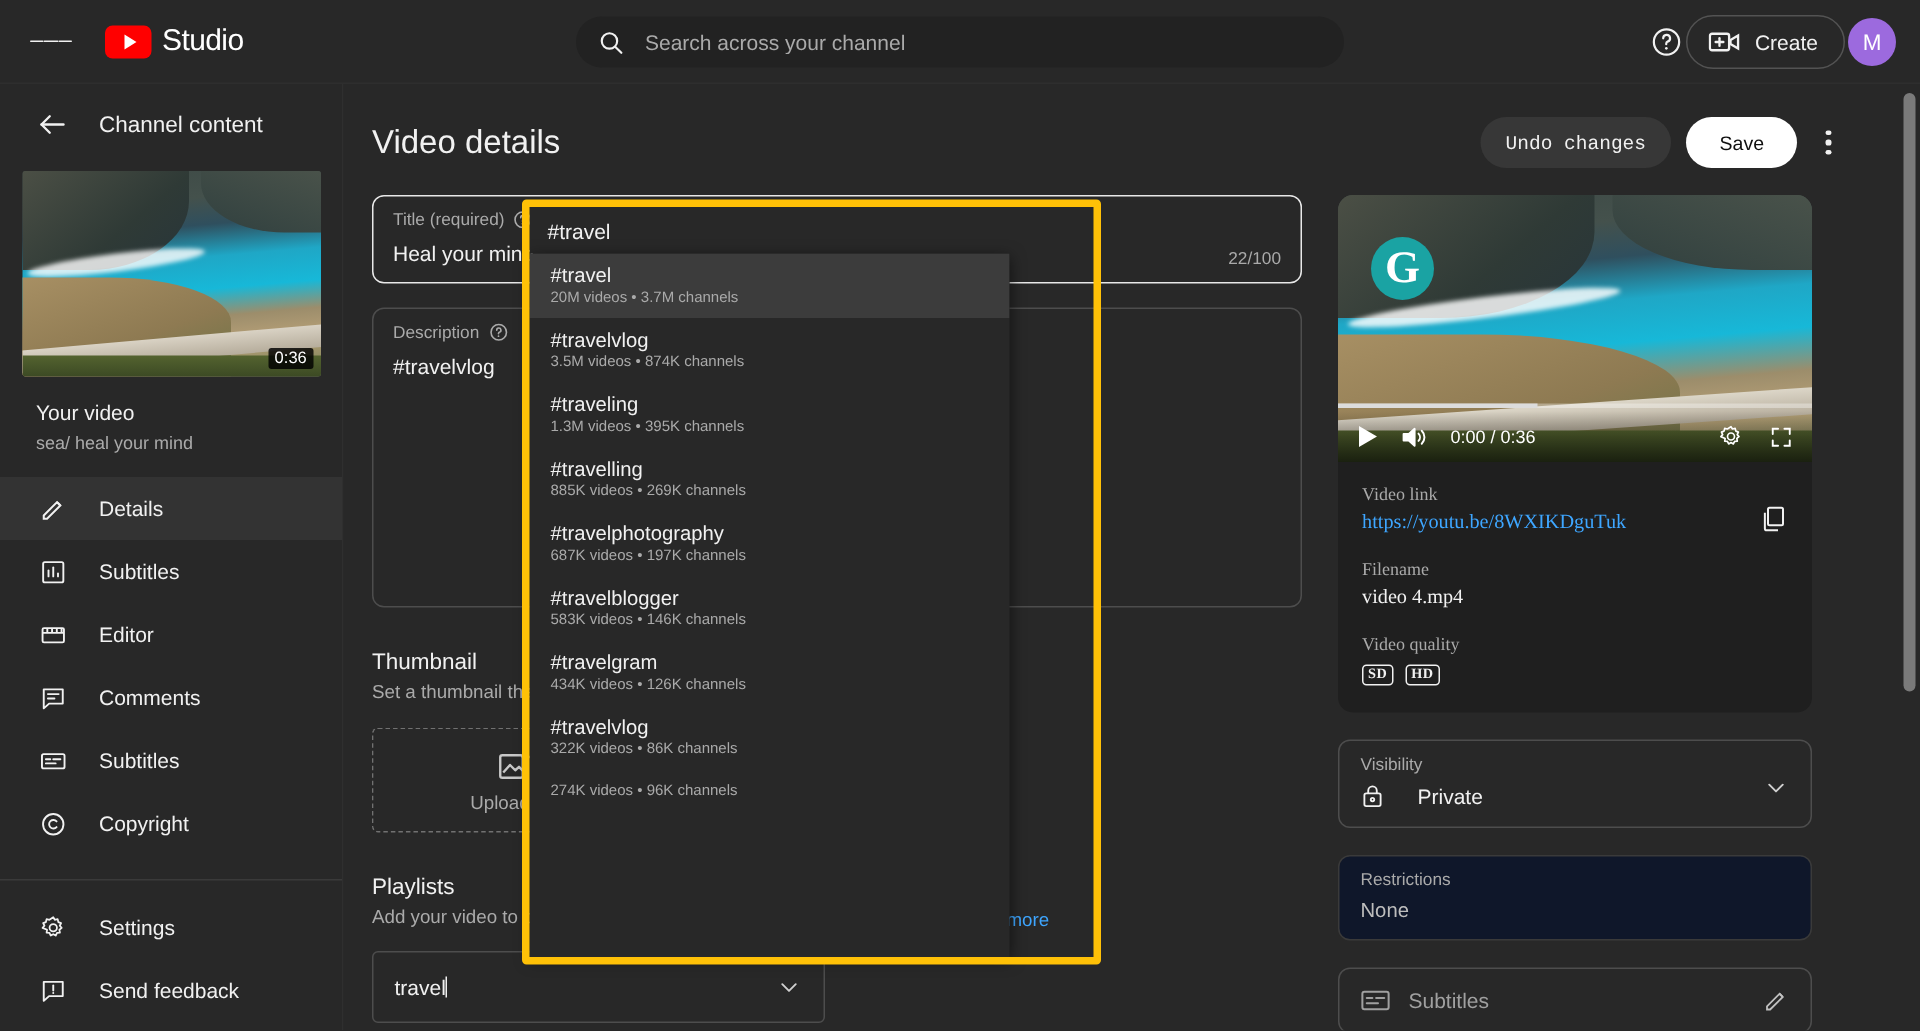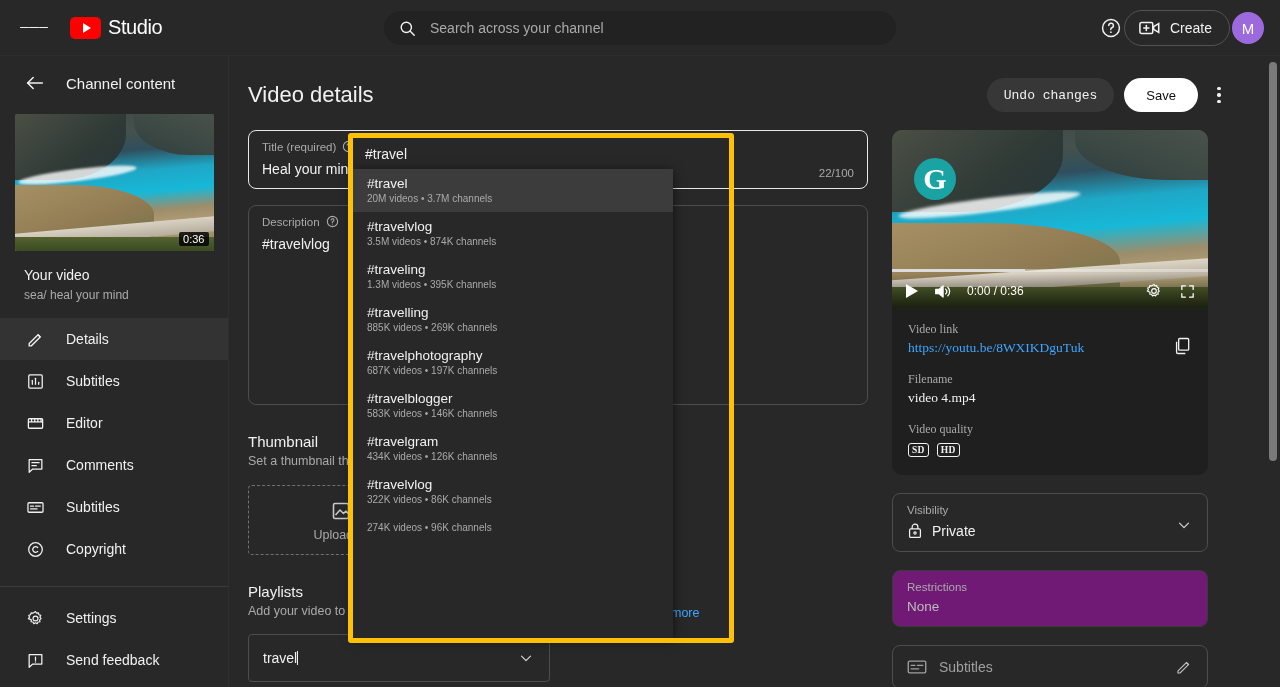--- a/index.html
+++ b/index.html
@@ -197,23 +197,23 @@
   .qualities { display:flex; gap:8px; margin-top:6px; }
   .qbadge {
     border:1.6px solid #f1f1f1; border-radius:3px; font-size:9.5px; font-weight:bold;
     padding:1px 3px; color:#f1f1f1; letter-spacing:.3px;
   }
 
   .rcard {
     margin-top:18px; border:1px solid #4d4d4d; border-radius:8px;
     padding:10px 14px 12px; position:relative;
   }
-  .rcard.flat { border-color:#3a3a3a; background:#701a75; }
+  .rcard.flat { border-color:#3a3a3a; background:#0f172a; }
   .rcard-label { font-size:11.5px; color:#aaaaaa; }
-  .rcard-value { font-size:14px; color:#f1f1f1; margin-top:6px; display:flex; align-items:center; gap:9px;}
+  .rcard-value { font-size:14px; color:#f1f1f1; margin-top:6px; display:flex; align-items:center; gap:22px;}
   .rcard-value.dim { color:#bdbdbd; font-size:13.5px; }
   .rcard .chev { position:absolute; right:14px; top:22px; }
   .subcard {
     margin-top:18px; border:1px solid #4d4d4d; border-radius:8px;
     height:44px; display:flex; align-items:center; padding:0 14px; gap:12px;
   }
   .subcard-label { font-size:14px; color:#a0a0a0; }
   .subcard .pencil { margin-left:auto; }
 
   

